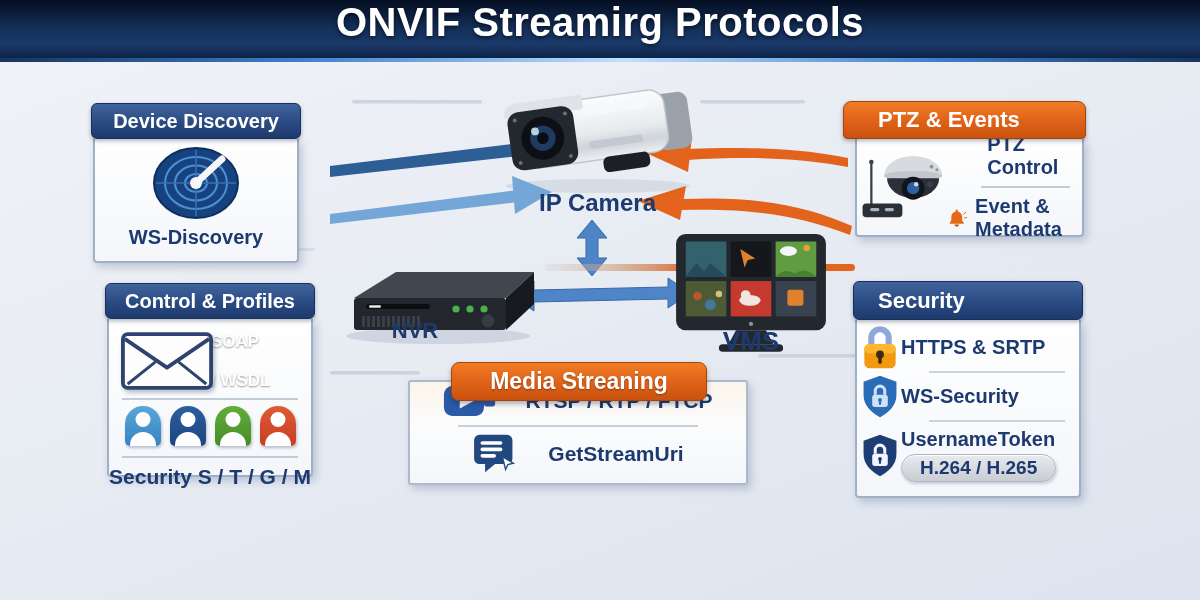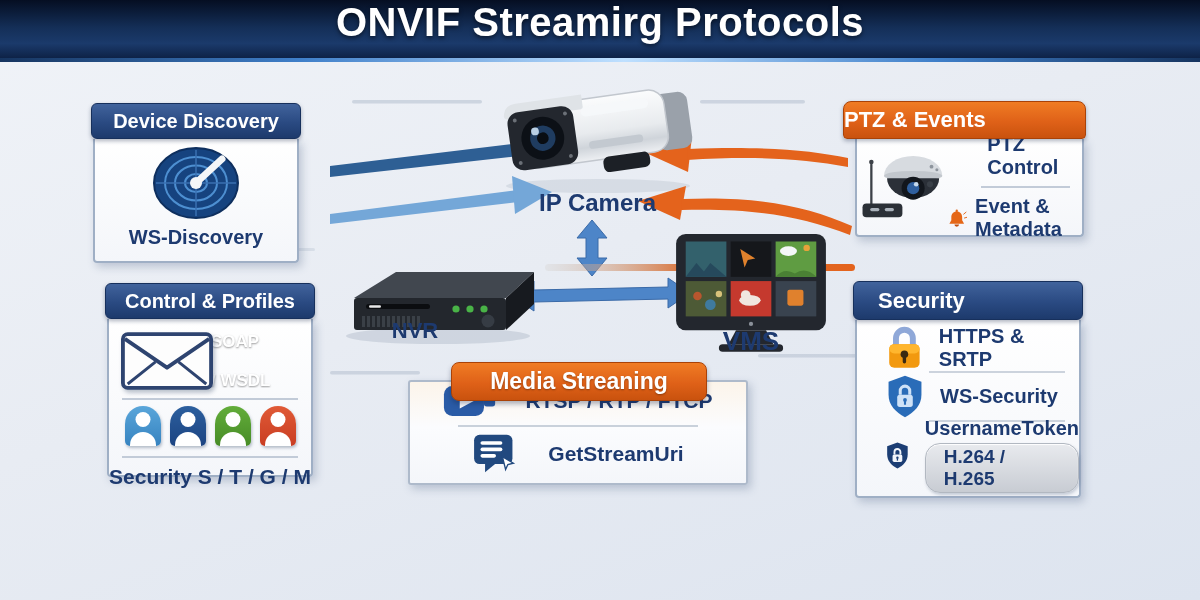--- a/index.html
+++ b/index.html
@@ -53,21 +53,21 @@
   .profiles-label{font-size:21px;font-weight:700;margin-top:7px;}
   
   .ptz-body{height:96px;display:flex;align-items:center;padding:0 8px 0 4px;margin-left:12px;}
   .ptz-right{flex:1;display:flex;flex-direction:column;justify-content:center;}
   .ptz-row1{font-size:20px;font-weight:700;margin-left:42px;}
   .ptz-div{height:0;border-top:2px solid #c2cbd8;margin:7px 4px 7px 36px;}
   .ptz-row2{display:flex;align-items:center;gap:8px;margin-left:4px;}
   .ptz-row2 .txt{font-size:20px;font-weight:700;}
   
   .sec-body{height:172px;padding:4px 0 0 0;}
-  .sec-row{display:flex;align-items:center;gap:15px;height:47px;padding-left:28px;position:relative;}
+  .sec-row{display:flex;align-items:center;gap:1px;height:47px;padding-left:3px;position:relative;}
   .sec-row .txt{font-size:20px;font-weight:700;}
   .sec-div{height:0;border-top:2px solid #ccd3dd;margin-left:72px;margin-right:14px;}
   .sec-row3{height:66px;align-items:center;}
   .sec-col{display:flex;flex-direction:column;gap:3px;}
   .codec-pill{align-self:flex-start;background:linear-gradient(180deg,#e8eaee,#c8ccd3);
     border:1px solid #b2b8c1;border-radius:15px;padding:2px 18px;font-size:19px;font-weight:700;
     box-shadow:inset 0 1px 1px #fff,1px 2px 3px rgba(60,80,110,.25);}
   
   .media-head{position:absolute;left:451px;top:362px;width:254px;height:37px;z-index:5;
     background:linear-gradient(180deg,#f07c24 0%,#df6118 55%,#c9520e 100%);
@@ -181,21 +181,21 @@
         <span class="user u2"></span>
         <span class="user u3"></span>
         <span class="user u4"></span>
       </div>
       <div class="cp-div" style="margin-top:10px;margin-bottom:0;"></div>
       <div class="profiles-label navytext">Security S / T / G / M</div>
     </div>
   </div>
 
   <div class="panel" style="left:843px;top:101px;width:243px;">
-    <div class="phead orange left" style="height:36px;font-size:22px;border-radius:8px 8px 4px 4px;">PTZ &amp; Events</div>
+    <div class="phead orange left" style="height:36px;font-size:22px;padding-left:34px;border-radius:8px 8px 4px 4px;">PTZ &amp; Events</div>
     <div class="pbody ptz-body">
       <svg width="100" height="90" viewBox="0 0 110 97">
         <rect x="12" y="18" width="3" height="58" rx="1.5" fill="#3c4148"></rect>
         <circle cx="13.5" cy="16" r="3" fill="#3c4148"></circle>
         <rect x="2" y="70" width="52" height="18" rx="5" fill="#2b3037"></rect>
         <rect x="12" y="76" width="12" height="4" rx="2" fill="#aab2bb"></rect>
         <rect x="31" y="76" width="12" height="4" rx="2" fill="#aab2bb"></rect>
         <path d="M30 34 a38 26 0 0 1 76 0 z" fill="#d7dbe0"></path>
         <ellipse cx="68" cy="34" rx="38" ry="6.5" fill="#c2c7cd"></ellipse>
         <path d="M34 37 a34 26 0 0 0 68 0 z" fill="#2b3038"></path>

